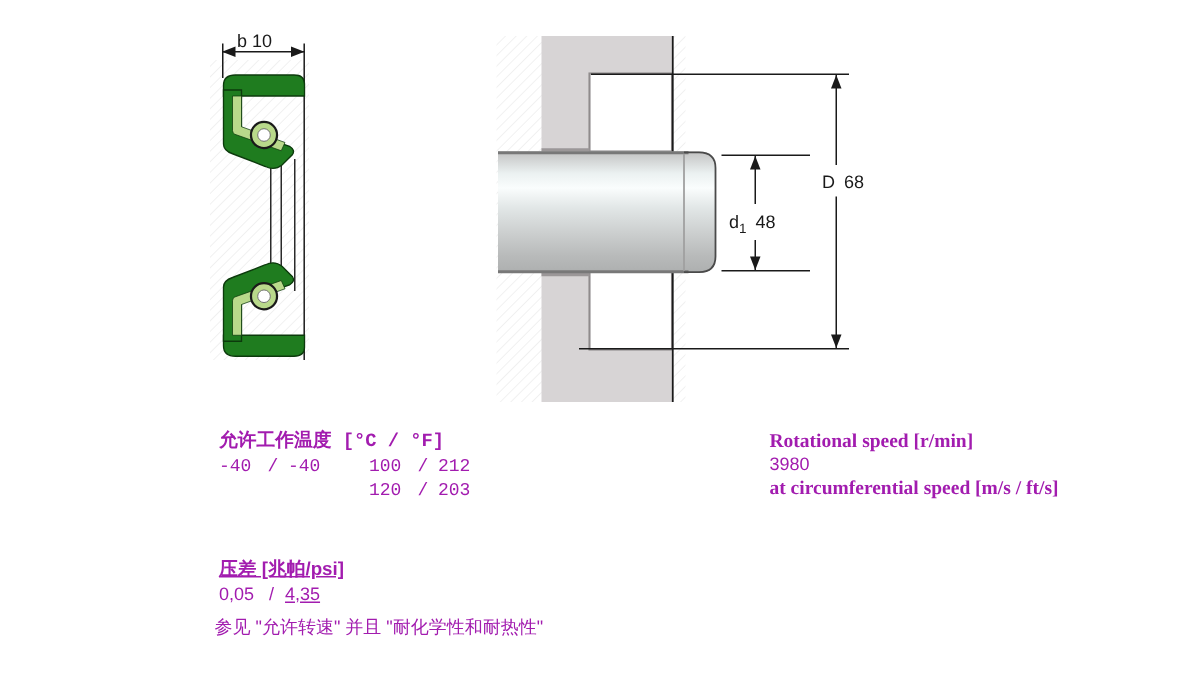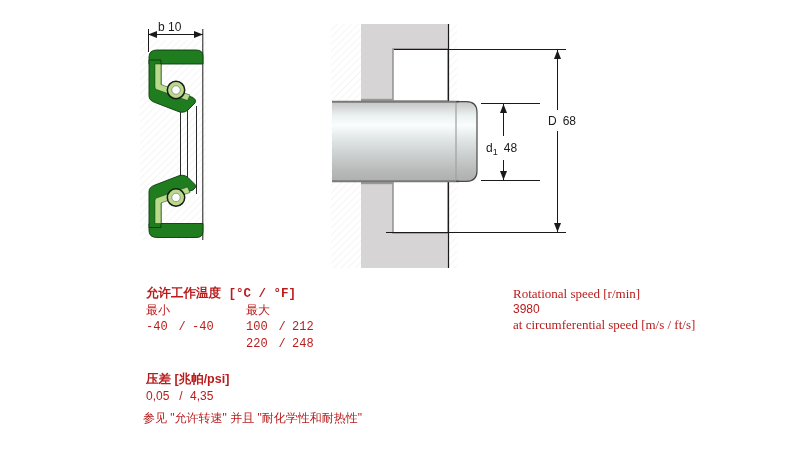--- a/index.html
+++ b/index.html
@@ -1,28 +1,28 @@
 <!DOCTYPE html>
 <html><head>
 <meta charset="utf-8">
 <style>
   html,body{margin:0;padding:0;background:#ffffff;}
   #screen{position:relative;width:800px;height:450px;background:#ffffff;overflow:hidden;
-          font-family:"Liberation Sans","DejaVu Sans",sans-serif;color:#b91c1c;}
+          font-family:"Liberation Sans","DejaVu Sans",sans-serif;color:#a21caf;}
   svg{position:absolute;overflow:visible;}
   #seal-svg{left:128px;top:14px;width:92px;height:232px;}
   #install-svg{left:325px;top:14px;width:258px;height:262px;}
   .dim-text{font-family:"Liberation Sans","DejaVu Sans",sans-serif;font-size:12px;fill:#1a1a1a;}
   .text-block{position:absolute;font-size:12px;line-height:16.5px;white-space:nowrap;}
   #temp-block{left:146px;top:286px;font-family:Liberation Mono, monospace;}
-  #pressure-block{left:146px;top:371px;}
+  #pressure-block{left:146px;top:371px;text-decoration:underline;}
   #note-block{left:143px;top:410px;}
   #speed-block{left:513px;top:286px;line-height:15.5px;}
   .cn-hdr{font-weight:bold;font-size:12.5px;}
-  .en-hdr{font-family:"Liberation Serif","DejaVu Serif",serif;font-weight:normal;font-size:13px;}
+  .en-hdr{font-family:"Liberation Serif","DejaVu Serif",serif;font-weight:bold;font-size:13px;}
   .c1{display:inline-block;width:100px;}
   .c2{display:inline-block;}
   .num{display:inline-block;min-width:26px;}
   .slash{display:inline-block;width:20px;text-align:center;}
   .slash-sm{display:inline-block;width:18px;text-align:center;}
 </style>
 </head>
 <body>
 
 <div id="screen">
@@ -112,27 +112,24 @@
       <line x1="557.5" y1="131" x2="557.5" y2="232"></line>
     </g>
     <path d="M557.5,50 L554,59 L561,59 Z" fill="#1a1a1a"></path>
     <path d="M557.5,232 L554,223 L561,223 Z" fill="#1a1a1a"></path>
     <text class="dim-text" x="548" y="125"><tspan>D</tspan><tspan dx="6">68</tspan></text>
   </svg>
 
   <div class="text-block" id="temp-block">
     <div class="cn-hdr">允许工作温度 [°C / °F]</div>
     <div>
-      <span class="c1">最小</span><span class="c2">最大</span>
-    </div>
-    <div>
       <span class="c1"><span class="num">-40</span><span class="slash">/</span><span>-40</span></span><span class="c2"><span class="num">100</span><span class="slash">/</span><span>212</span></span>
     </div>
     <div>
-      <span class="c1"></span><span class="c2"><span class="num">220</span><span class="slash">/</span><span>248</span></span>
+      <span class="c1"></span><span class="c2"><span class="num">120</span><span class="slash">/</span><span>203</span></span>
     </div>
   </div>
 
   <div class="text-block" id="pressure-block">
     <div class="cn-hdr">压差 [兆帕/psi]</div>
     <div>
       <span class="num">0,05</span><span class="slash-sm">/</span><span>4,35</span>
     </div>
   </div>
 

